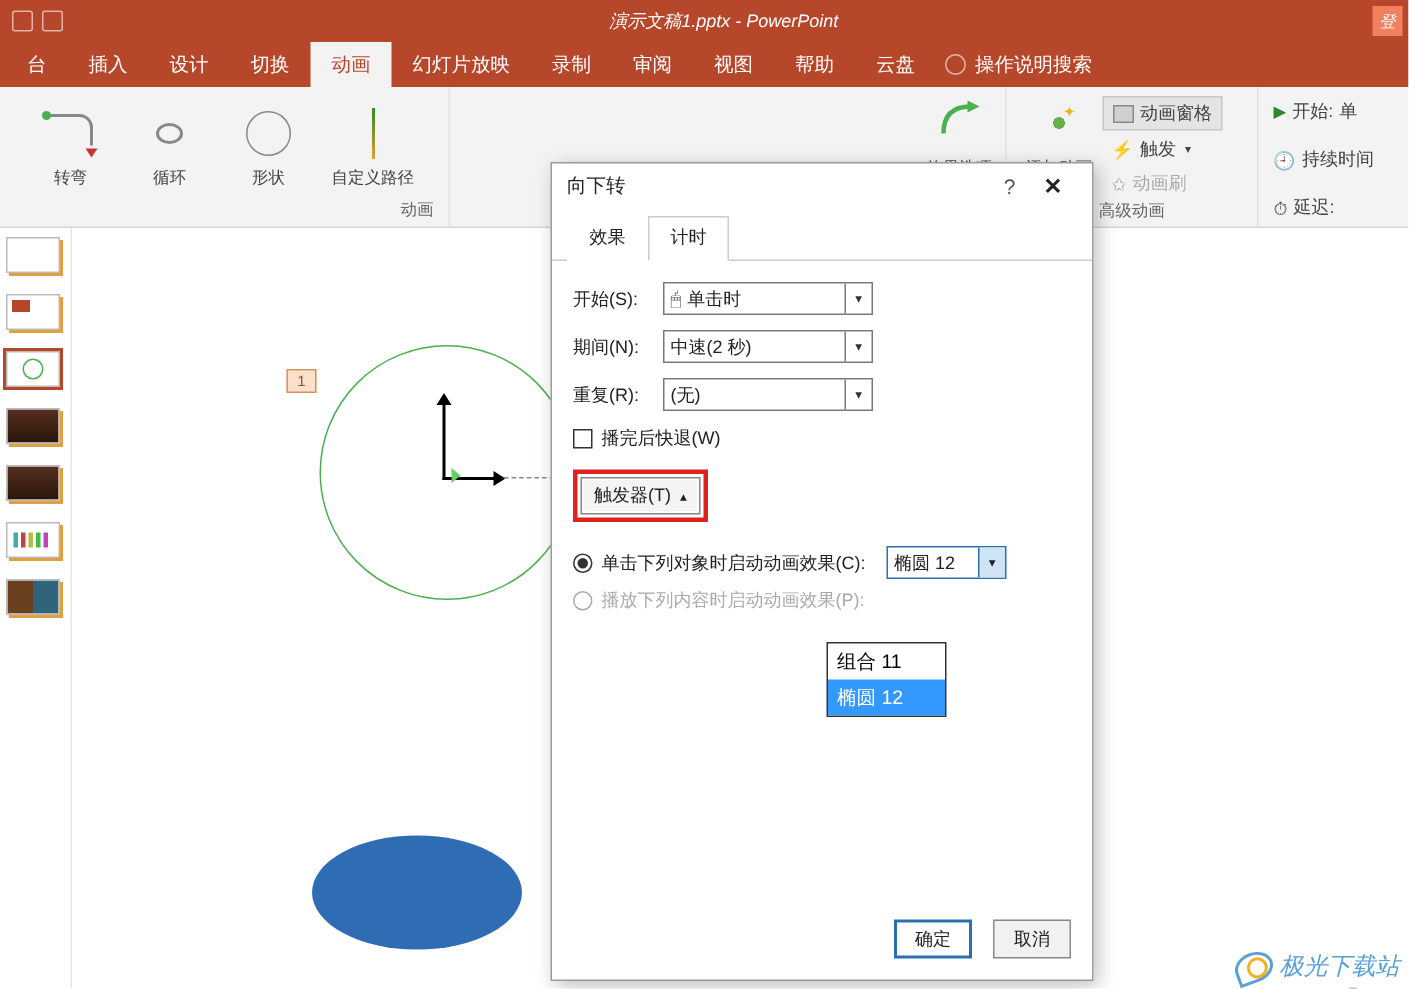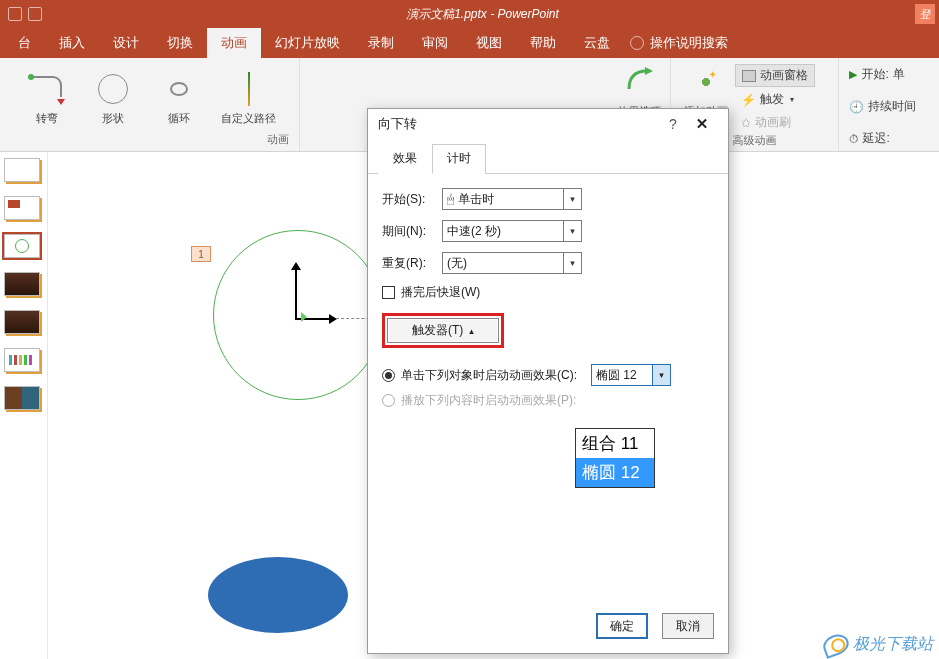--- a/index.html
+++ b/index.html
@@ -63,29 +63,29 @@
 .frow { display:flex; align-items:center; margin-bottom:10px; }
 .frow .lab { width:60px; }
 .frow .ctrl { width:140px; height:22px; border:1px solid #7a7a7a; background:#fff; display:flex; align-items:center; padding:0 4px; font-size:12px; position:relative;}
 .frow .ctrl .dd { position:absolute; right:0; top:0; width:18px; height:20px; border-left:1px solid #7a7a7a; display:flex; align-items:center; justify-content:center; font-size:9px; color:#333;}
 .frow .spin { position:absolute; right:0; top:0; width:16px; height:20px; border-left:1px solid #7a7a7a; display:flex; flex-direction:column;}
 .frow .spin span{flex:1; font-size:7px; display:flex;align-items:center;justify-content:center;border-bottom:1px solid #7a7a7a;}
 .frow .spin span:last-child{border-bottom:none;}
 .frow .unit { margin-left:8px; }
 .chk { display:flex; align-items:center; gap:6px; margin:4px 0 12px; }
 .chk .box { width:13px; height:13px; border:1px solid #333; }
-.tbutton { display:inline-flex; align-items:center; border:1px solid #888; padding:3px 24px; box-shadow: inset 0 0 0 1px #fff; background:#f4f4f4; cursor:pointer; font-size:12px;}
+.tbutton { display:inline-flex; align-items:center; border:1px solid #888; padding:3px 8px; box-shadow: inset 0 0 0 1px #fff; background:#f4f4f4; cursor:pointer; font-size:12px;}
 .red-frame { border:3px solid #d22; padding:2px; display:inline-block; margin-bottom:10px;}
 .radio-row { display:flex; align-items:center; gap:6px; margin:6px 0; }
 .radio { width:13px; height:13px; border:1px solid #333; border-radius:50%; position:relative; }
 .radio.on::after{content:"";position:absolute;left:2px;top:2px;width:7px;height:7px;background:#333;border-radius:50%;}
 .radio.dis { border-color:#aaa; }
 .combo { display:inline-flex; border:1px solid #2a6fb0; height:22px; width:80px; align-items:center; padding:0 4px; position:relative; font-size:12px; margin-left:8px;}
 .combo .dd { position:absolute; right:0; top:0; width:18px; height:20px; background:#cfe4f7; border-left:1px solid #2a6fb0; display:flex;align-items:center;justify-content:center; font-size:9px;}
-.poplist { position:absolute; left:575px; top:428px; width:80px; border:1px solid #333; background:#fff; font-size:17px; z-index:50;}
+.poplist { position:absolute; left:551px; top:428px; width:80px; border:1px solid #333; background:#fff; font-size:13px; z-index:50;}
 .poplist .opt { padding:3px 6px; }
 .poplist .opt.sel { background:#3399ff; color:#fff; }
 .dlg-buttons { position:absolute; bottom:14px; right:14px; display:flex; gap:14px;}
 .btn { width:52px; height:26px; border:1px solid #888; background:#f1f1f1; display:flex; align-items:center; justify-content:center; cursor:pointer; font-size:12px;}
 .btn.primary { border:2px solid #2a6fb0; background:#fff; }
 .rbtn-s { display:flex; align-items:center; gap:4px; padding:2px 6px; font-size:12px; color:#444;}
 .rbtn-s.dis { color:#aaa; }
 .pane-icon { width:14px; height:12px; background:#d0d0d0; border:1px solid #888;}
 .star-icon { width:18px; height:18px; background:radial-gradient(circle,#6ab04a 30%,transparent 31%); position:relative;}
 .star-icon::after{content:"✦"; color:#f5b020; position:absolute; right:-2px; top:-4px; font-size:10px;}
@@ -133,31 +133,31 @@
             <svg width="42" height="32">
               <path d="M4 4 h22 a8 8 0 0 1 8 8 v12" stroke="#888" stroke-width="2" fill="none"></path>
               <circle cx="4" cy="4" r="3" fill="#4caf50"></circle>
               <polygon points="30,26 38,26 34,32" fill="#c33"></polygon>
             </svg>
           </div>
         <span>转弯</span>
       </div>
       <div class="big-icon">
         <div class="shape">
-            <div class="ellipse-line"></div>
-          </div>
-        <span>形状</span>
-      </div>
-      <div class="big-icon">
-        <div class="shape">
             <svg width="32" height="32">
               <path d="M8 16 a8 6 0 1 1 16 0 a8 6 0 1 1 -16 0" stroke="#888" stroke-width="2" fill="none"></path>
             </svg>
           </div>
         <span>循环</span>
+      </div>
+      <div class="big-icon">
+        <div class="shape">
+            <div class="ellipse-line"></div>
+          </div>
+        <span>形状</span>
       </div>
       <div class="big-icon">
         <div class="shape">
             <div class="path-line"></div>
           </div>
         <span>自定义路径</span>
       </div>
     </div>
     <div class="glabel" style="align-self:flex-end; margin-right:4px;">动画</div>
   </div>

